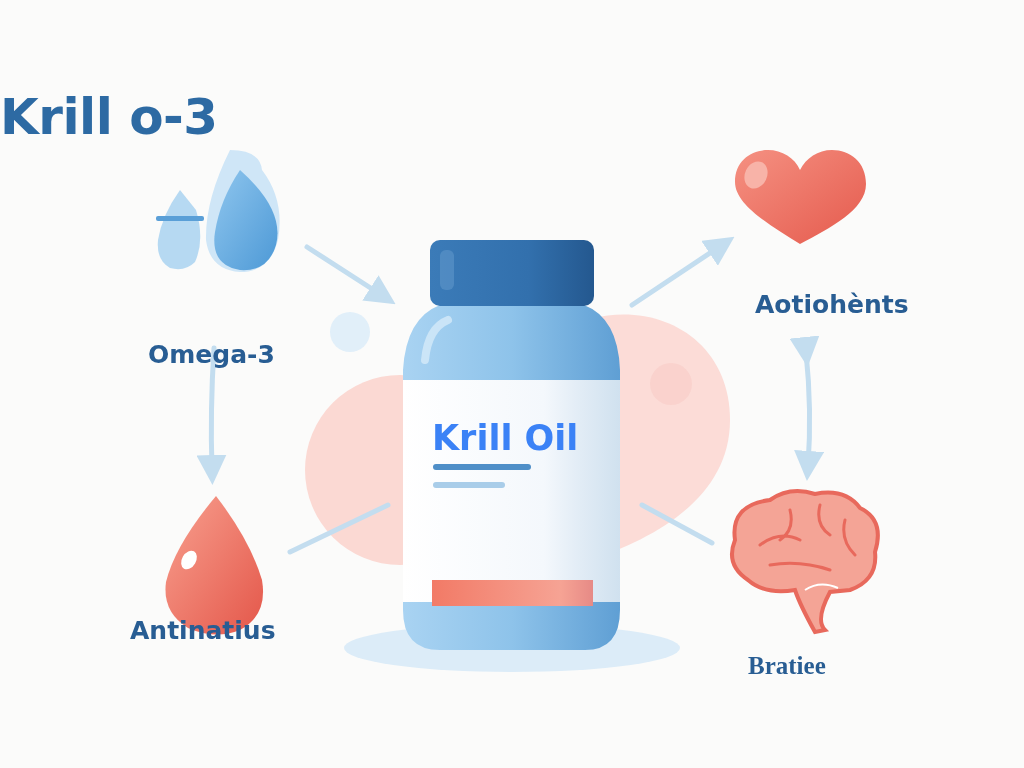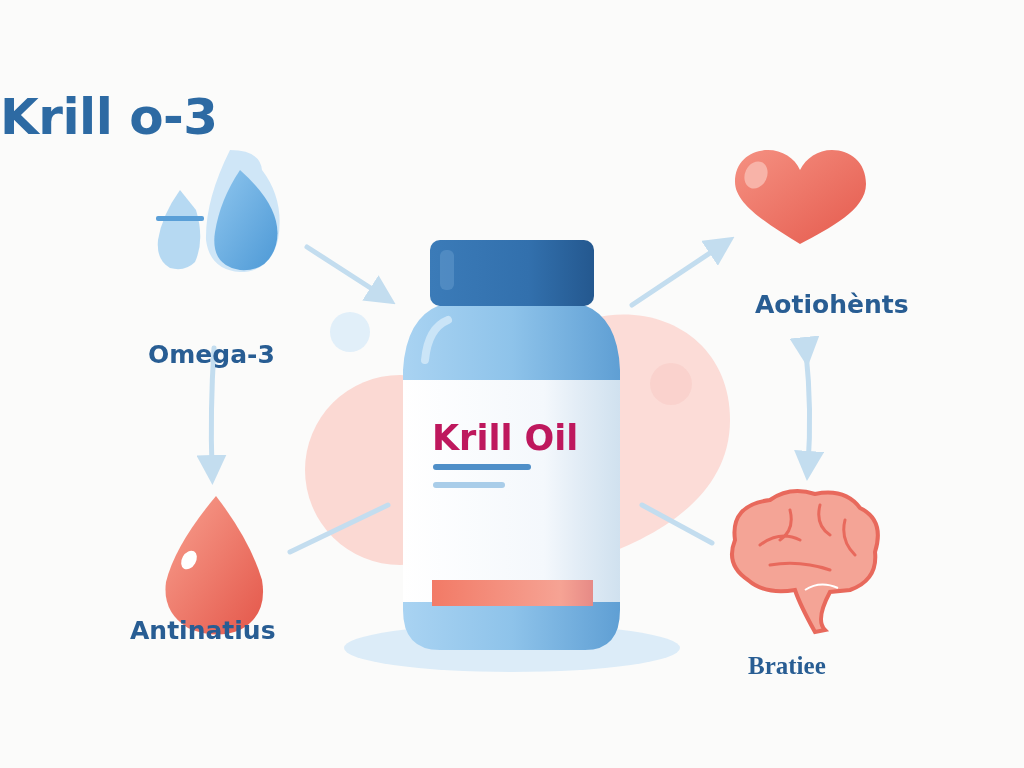--- a/index.html
+++ b/index.html
@@ -13,21 +13,21 @@
     .title {
       position: absolute; left: 0; top: 88px; width: 1024px; text-align: left;
       font-size: 50px; font-weight: bold; color: #2d6aa3; letter-spacing: -0.5px;
     }
     .label {
       position: absolute; font-size: 25px; font-weight: bold; color: #285d93;
       white-space: nowrap; text-align: center;
     }
     .bottle-text {
       position: absolute; left: 432px; top: 418px; font-size: 35px; font-weight: bold;
-      color: #be185d;
+      color: #3b82f6;
     }
   </style>
 </head>
 <body>
 
 <svg class="canvas" viewBox="0 0 1024 768" xmlns="http://www.w3.org/2000/svg">
   <defs>
     <linearGradient id="bottleGrad" x1="0" x2="1" y1="0" y2="0">
       <stop offset="0" stop-color="#a9d3f2"></stop>
       <stop offset="0.5" stop-color="#8ec3ea"></stop>

